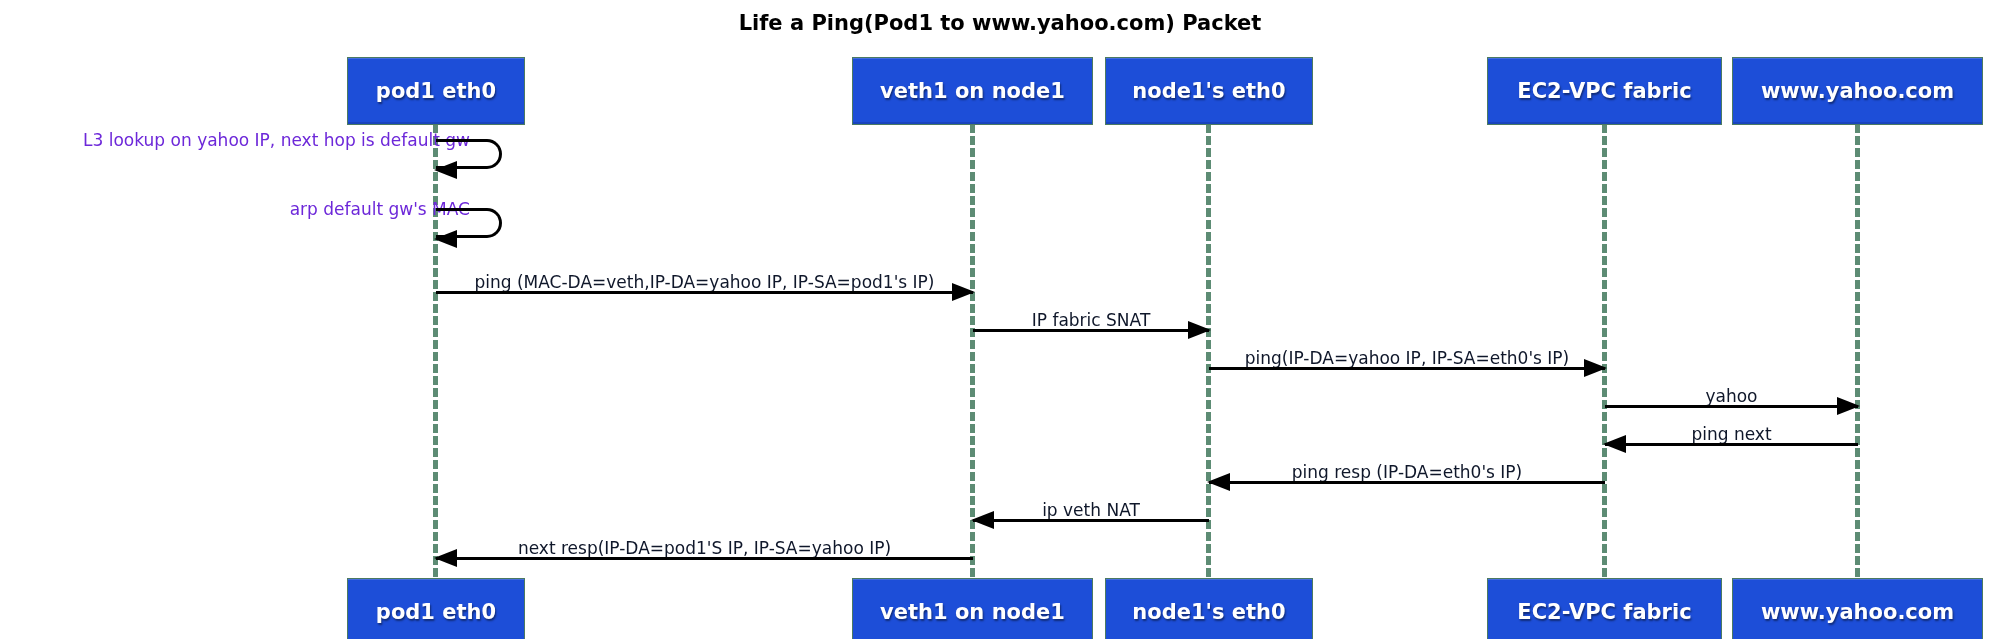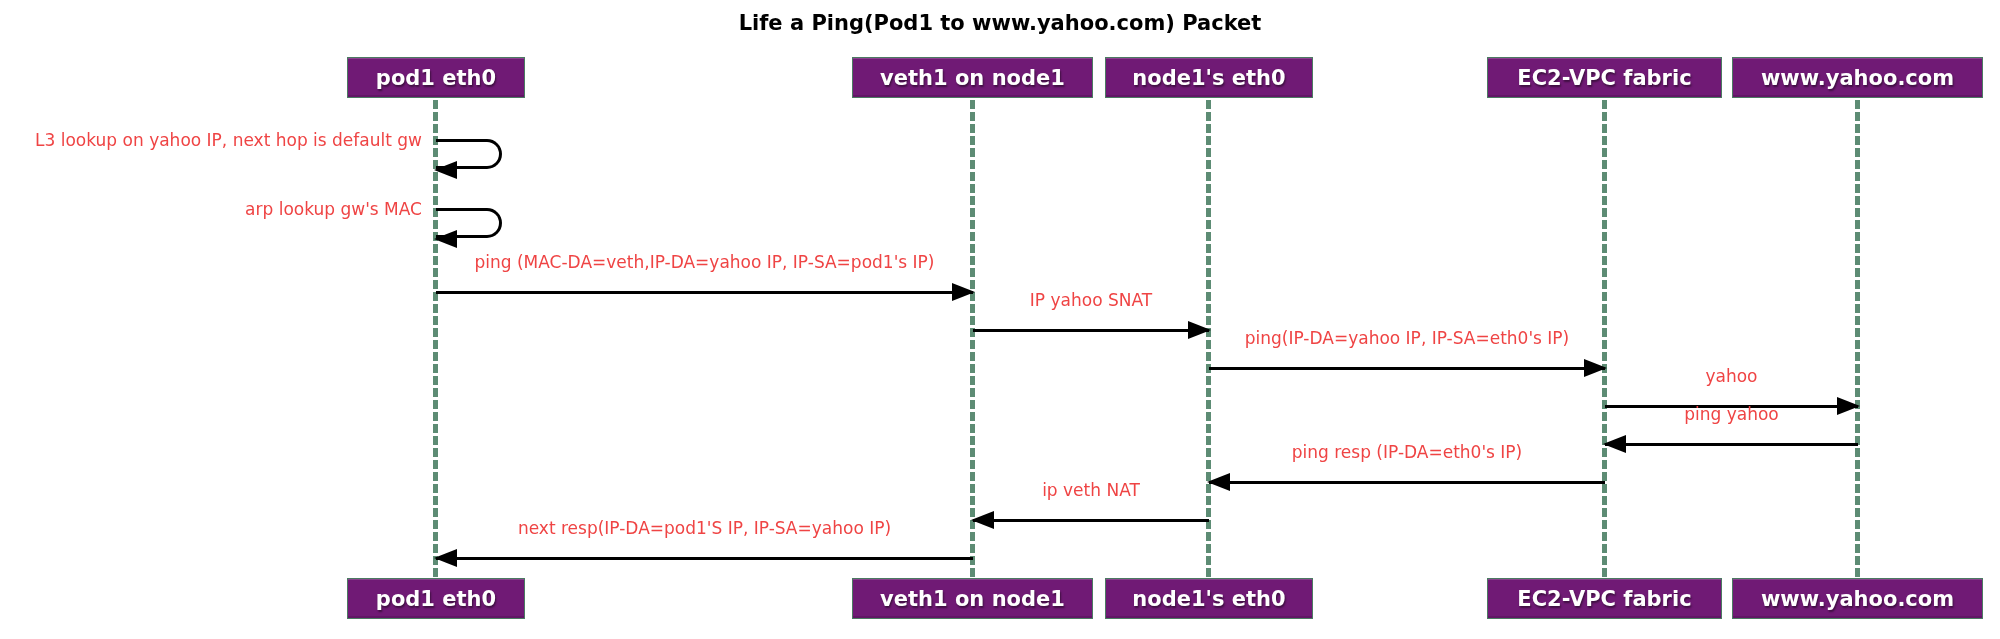--- a/index.html
+++ b/index.html
@@ -22,22 +22,22 @@
   .lifeline {
     position: absolute;
     top: 100px;
     height: 490px;
     width: 5px;
     background: repeating-linear-gradient(to bottom, #5d8c74 0px, #5d8c74 9px, #ffffff 9px, #ffffff 12px);
     z-index: 1;
   }
   .actor {
     position: absolute;
-    height: 41px;
-    background: #701a75;
+    height: 68px;
+    background: #1d4ed8;
     border: 1px solid #4b7a62;
     box-sizing: border-box;
     color: #ffffff;
     font-weight: bold;
     font-size: 21px;
     display: flex;
     align-items: center;
     justify-content: center;
     text-shadow: 1px 2px 2px rgba(0,0,0,0.45);
     box-shadow: inset 0 1px 0 rgba(255,255,255,0.18), inset 0 -2px 0 rgba(0,0,0,0.12);
@@ -61,36 +61,37 @@
     border-top: 9px solid transparent;
     border-bottom: 9px solid transparent;
   }
   .mhead.left {
     left: -2px;
     border-right: 23px solid #000000;
     border-top: 9px solid transparent;
     border-bottom: 9px solid transparent;
   }
   .mlabel {
-    position: absolute; left: 0; right: 0; bottom: 20px;
+    position: absolute; left: 0; right: 0; bottom: 0;
     text-align: center;
     font-size: 17px;
-    color: #ef4444;
+    color: #0f172a;
     white-space: nowrap;
   }
   .selfmsg { position: absolute; z-index: 3; }
   .selflabel {
     position: absolute;
     left: 0;
     width: 422px;
     text-align: right;
     font-size: 17px;
-    color: #ef4444;
+    color: #6d28d9;
     white-space: nowrap;
     z-index: 3;
+    padding-left: 48px;
   }
   .loop {
     position: absolute;
     width: 66px;
     height: 30px;
     box-sizing: border-box;
     border: 3px solid #000000;
     border-left: none;
     border-radius: 0 15px 15px 0;
     z-index: 3;
@@ -123,52 +124,52 @@
   <div class="actor bottom" style="left:1732px;width:251px">www.yahoo.com</div>
 
   <div class="selfmsg">
     <div class="selflabel" style="top:130px">L3 lookup on yahoo IP, next hop is default gw</div>
     <div class="loop" style="left:436px;top:139px">
       <div class="mhead left"></div>
     </div>
   </div>
 
   <div class="selfmsg">
-    <div class="selflabel" style="top:199px">arp lookup gw's MAC</div>
+    <div class="selflabel" style="top:199px">arp default gw's MAC</div>
     <div class="loop" style="left:436px;top:208px">
       <div class="mhead left"></div>
     </div>
   </div>
 
   <div class="msg" style="left:436px;top:292px;width:537px">
     <div class="mlabel">ping (MAC-DA=veth,IP-DA=yahoo IP, IP-SA=pod1's IP)</div>
     <div class="mline"></div>
     <div class="mhead right"></div>
   </div>
 
   <div class="msg" style="left:973px;top:330px;width:236px">
-    <div class="mlabel">IP yahoo SNAT</div>
+    <div class="mlabel">IP fabric SNAT</div>
     <div class="mline"></div>
     <div class="mhead right"></div>
   </div>
 
   <div class="msg" style="left:1209px;top:368px;width:396px">
     <div class="mlabel">ping(IP-DA=yahoo IP, IP-SA=eth0's IP)</div>
     <div class="mline"></div>
     <div class="mhead right"></div>
   </div>
 
   <div class="msg" style="left:1605px;top:406px;width:253px">
     <div class="mlabel">yahoo</div>
     <div class="mline"></div>
     <div class="mhead right"></div>
   </div>
 
   <div class="msg" style="left:1605px;top:444px;width:253px">
-    <div class="mlabel">ping yahoo</div>
+    <div class="mlabel">ping next</div>
     <div class="mline"></div>
     <div class="mhead left"></div>
   </div>
 
   <div class="msg" style="left:1209px;top:482px;width:396px">
     <div class="mlabel">ping resp (IP-DA=eth0's IP)</div>
     <div class="mline"></div>
     <div class="mhead left"></div>
   </div>
 

